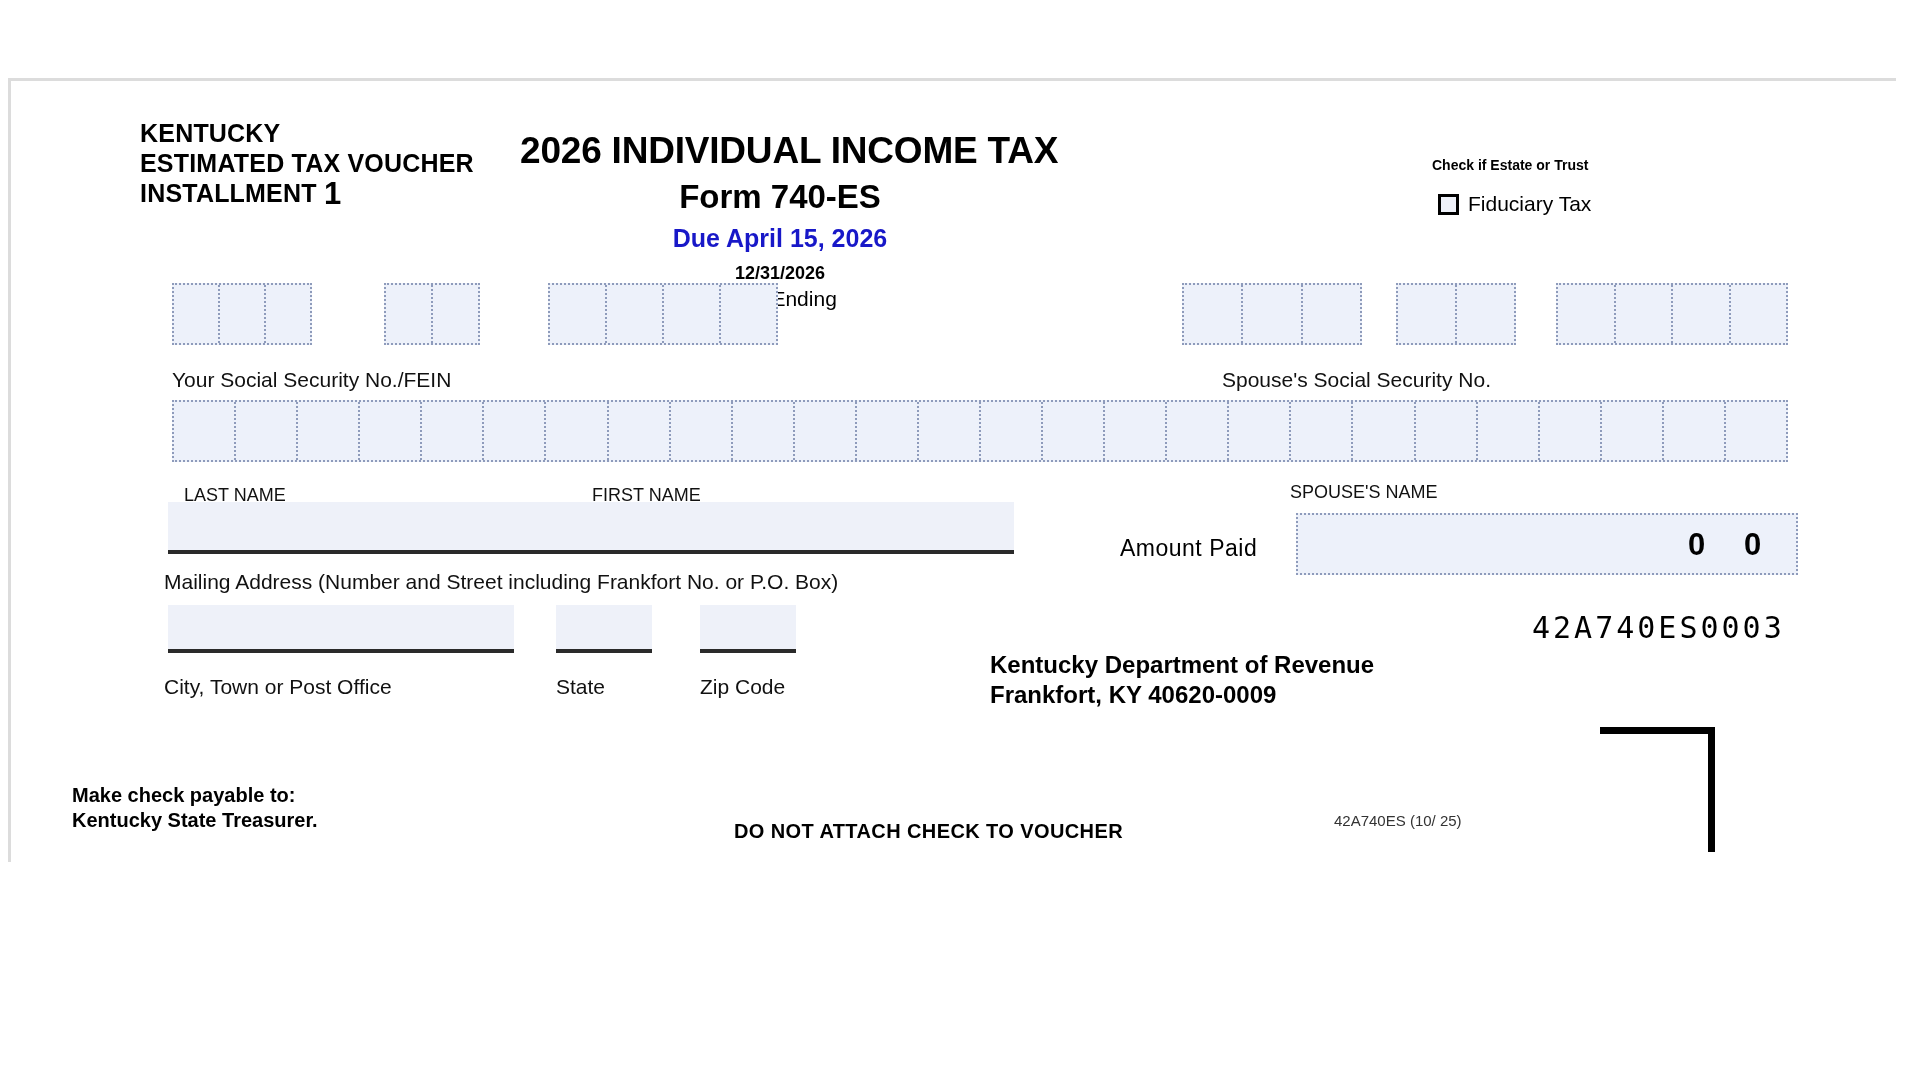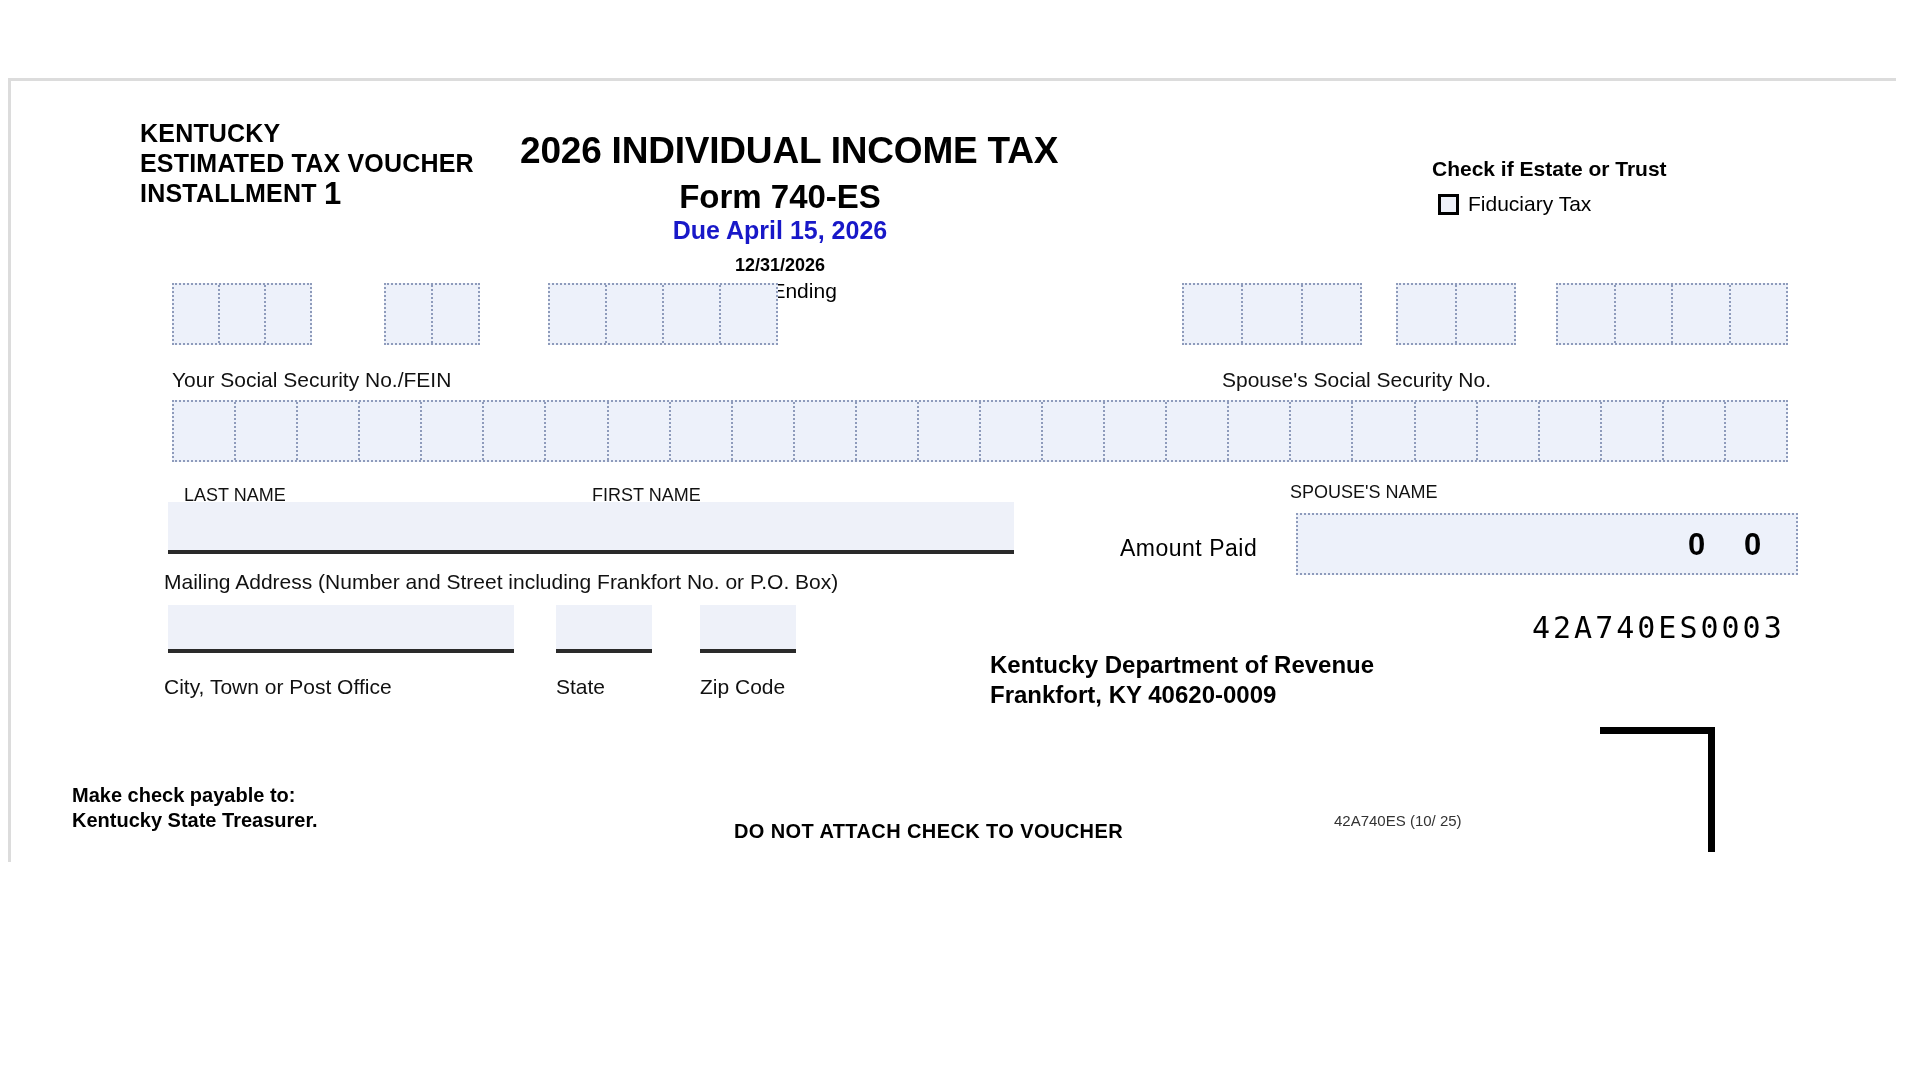--- a/index.html
+++ b/index.html
@@ -68,21 +68,21 @@
     color: #000;
     white-space: nowrap;
   }
   .title-ye-lbl {
     font-size: 21px;
     color: #000;
     white-space: nowrap;
   }
   .chk-title {
     font-weight: bold;
-    font-size: 21px;
+    font-size: 14px;
     color: #000;
     white-space: nowrap;
   }
   .chk-label {
     font-size: 21px;
     color: #000;
     white-space: nowrap;
   }
   .fld-label {
     font-size: 21px;
@@ -184,21 +184,21 @@
 
   <div class="abs hdr-left" style="left:140px; top:118px;">KENTUCKY</div>
   <div class="abs hdr-left" style="left:140px; top:148px;">ESTIMATED TAX VOUCHER</div>
   <div class="abs hdr-left" style="left:140px; top:178px;">
     <span>INSTALLMENT</span><span>&nbsp;</span><span class="inst-num">1</span>
   </div>
 
   <div class="abs" style="left:520px; top:130px; width:520px; text-align:center;">
     <div class="title-main">2026 INDIVIDUAL INCOME TAX</div>
     <div class="title-form" style="margin-top:6px;">Form 740-ES</div>
-    <div class="title-due" style="">Due April 15, 2026</div>
+    <div class="title-due" style="margin-top:8px;">Due April 15, 2026</div>
     <div class="title-ye" style="margin-top:10px;">12/31/2026</div>
     <div class="title-ye-lbl" style="margin-top:3px;">Year Ending</div>
   </div>
 
   <div class="abs chk-title" style="left:1432px; top:157px;">Check if Estate or Trust</div>
   <div class="abs" style="left:1438px; top:192px; display:flex; align-items:center; gap:9px;">
     <span class="checkbox"></span>
     <span class="chk-label">Fiduciary  Tax</span>
   </div>
 

